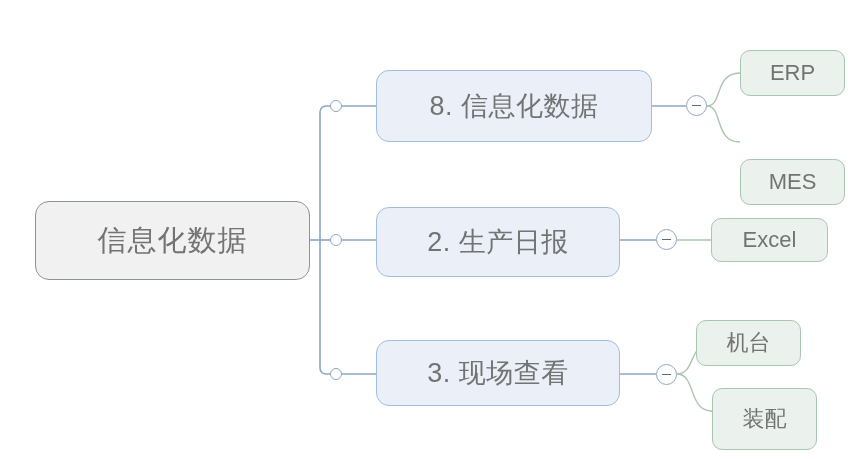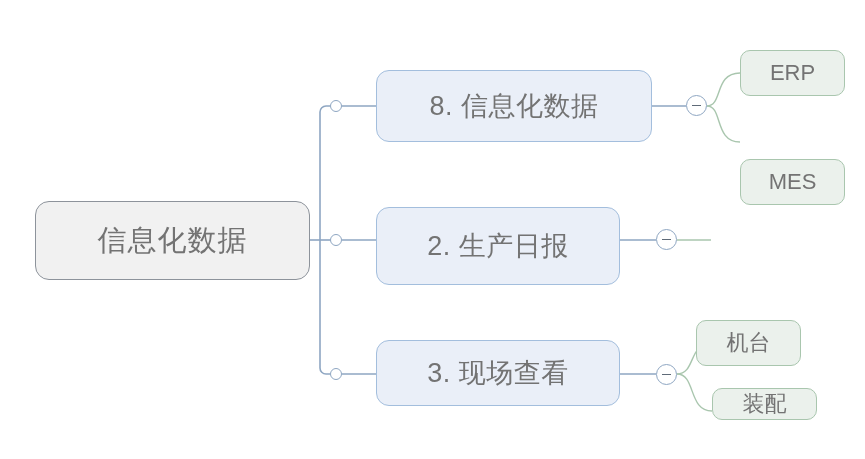--- a/index.html
+++ b/index.html
@@ -49,34 +49,34 @@
   }
   
   .node.branch {
     background: #eaeff8;
     border: 1.4px solid #a3bedd;
     border-radius: 13px;
     font-size: 27px;
     letter-spacing: 0.5px;
   }
   .node.branch.b1 { left: 376px; top: 70px;  width: 276px; height: 72px; }
-  .node.branch.b2 { left: 376px; top: 207px; width: 244px; height: 78px; }
+  .node.branch.b2 { left: 376px; top: 207px; width: 244px; height: 70px; }
   .node.branch.b3 { left: 376px; top: 340px; width: 244px; height: 66px; }
   
   .node.leaf {
     background: #ebf1ec;
     border: 1.2px solid #a9c6ae;
     border-radius: 10px;
     font-size: 22px;
   }
   .node.leaf.l1 { left: 740px; top: 50px;  width: 105px; height: 46px; }
   .node.leaf.l2 { left: 740px; top: 119px; width: 105px; height: 46px; margin-top: 40px; }
   .node.leaf.l3 { left: 711px; top: 218px; width: 117px; height: 44px; }
   .node.leaf.l4 { left: 696px; top: 320px; width: 105px; height: 46px; }
-  .node.leaf.l5 { left: 712px; top: 388px; width: 105px; height: 32px; }
+  .node.leaf.l5 { left: 712px; top: 388px; width: 105px; height: 62px; }
 
   .toggle {
     position: absolute;
     box-sizing: border-box;
     width: 21px;
     height: 21px;
     border-radius: 50%;
     background: #ffffff;
     border: 1.2px solid #8ea6c2;
     display: flex;
@@ -162,20 +162,23 @@
   <div class="toggle t3">
     <span class="minus"></span>
   </div>
 
   <div class="node leaf l1">
     <span>ERP</span>
   </div>
   <div class="node leaf l2">
     <span>MES</span>
   </div>
+  <div class="node leaf l3">
+    <span>Excel</span>
+  </div>
   <div class="node leaf l4">
     <span>机台</span>
   </div>
   <div class="node leaf l5">
     <span>装配</span>
   </div>
 
 </div>
 
 </body></html>

